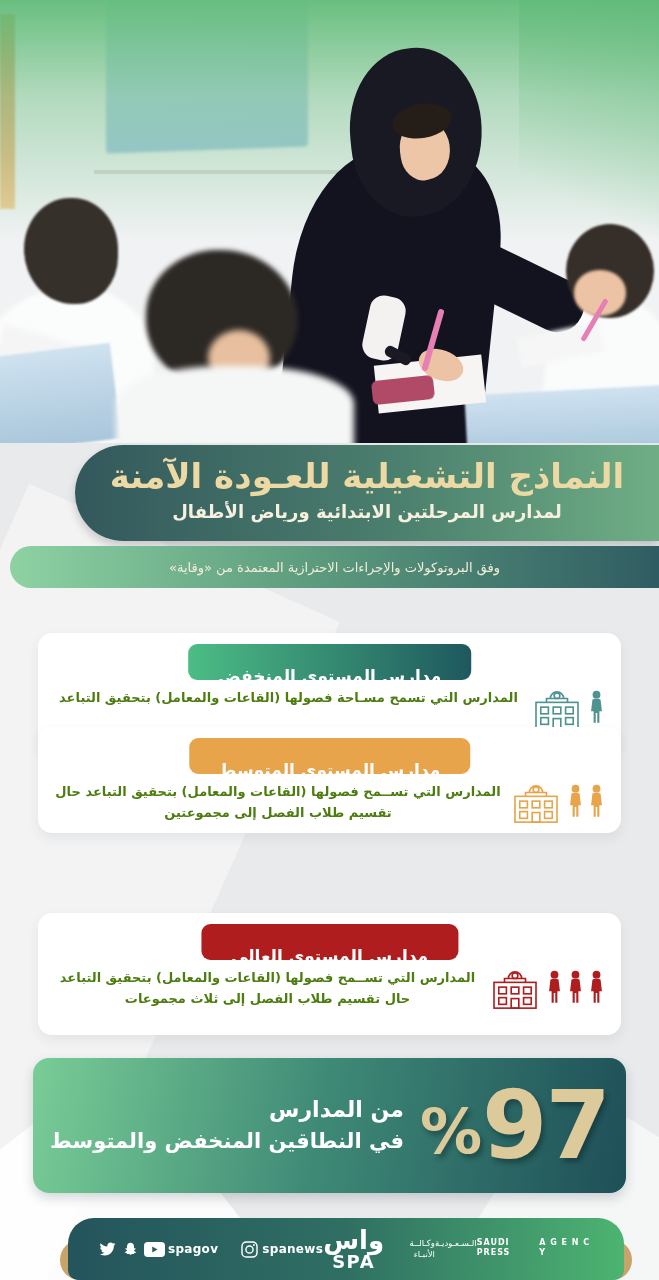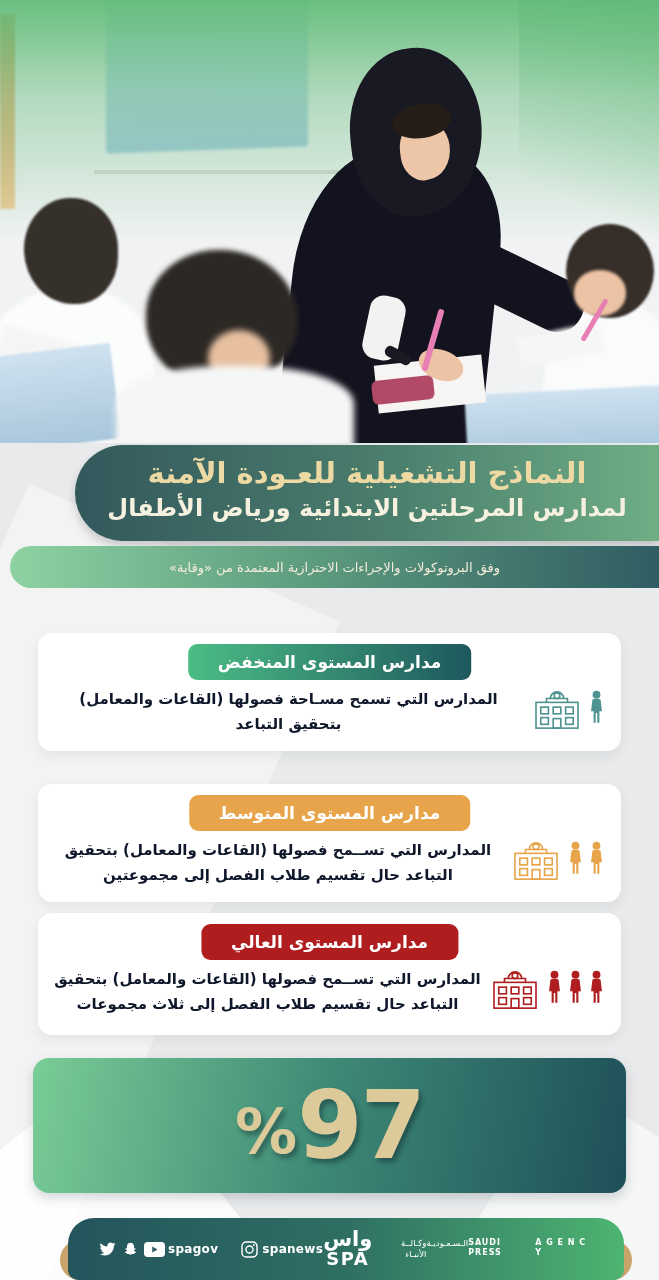--- a/index.html
+++ b/index.html
@@ -47,46 +47,46 @@
   .b3-arm{left:518px;top:330px;width:84px;height:30px;background:#f6f6f6;transform:rotate(-12deg);filter:blur(2px);z-index:6;}
   .b3-pen{left:592px;top:296px;width:5px;height:48px;background:#e77fb4;border-radius:3px;transform:rotate(30deg);z-index:7;}
   .ph-paper{left:376px;top:360px;width:108px;height:48px;background:#f6f5f3;transform:rotate(-6deg);filter:blur(.5px);z-index:6;}
   .ph-spine{left:372px;top:378px;width:62px;height:24px;background:#b14a66;border-radius:6px;transform:rotate(-6deg);filter:blur(.5px);z-index:7;}
   .ph-desk3{left:466px;top:390px;width:210px;height:64px;background:linear-gradient(180deg,#cfe2f0,#abc8dd);transform:rotate(-3deg);filter:blur(1px);z-index:5;}
 
   
   .title-band{position:absolute;left:75px;right:0;top:445px;height:96px;border-radius:48px 0 0 48px;
     background:linear-gradient(90deg,#33585c 0%,#4b7f6e 55%,#6fae85 100%);
     box-shadow:0 5px 10px rgba(0,0,0,.18);z-index:10;text-align:center;padding-top:9px;}
-  .title-l1{font-size:29px;font-weight:bold;color:#ecd9a4;line-height:1.35;}
-  .title-l2{font-size:24px;font-weight:bold;color:#f6f0df;line-height:1.3;}
+  .title-l1{font-size:34px;font-weight:bold;color:#ecd9a4;line-height:1.35;}
+  .title-l2{font-size:18px;font-weight:bold;color:#f6f0df;line-height:1.3;}
   .sub-band{position:absolute;left:10px;right:0;top:546px;height:42px;border-radius:21px 0 0 21px;
     background:linear-gradient(90deg,#8ed2a3 0%,#5e9d7f 45%,#2f5c62 100%);
     z-index:10;display:flex;align-items:center;justify-content:center;}
   .sub-band span{font-size:13px;font-weight:500;color:#f3ecd9;}
 
   
   .card{position:absolute;left:38px;width:583px;background:#fff;border-radius:14px;
     box-shadow:0 5px 12px rgba(40,60,70,.08);z-index:10;}
   .card-1{top:633px;height:118px;}
-  .card-2{top:784px;height:118px;}
+  .card-2{top:727px;height:106px;}
   .card-3{top:913px;height:122px;}
   .badge{position:absolute;top:11px;left:50%;transform:translateX(-50%);height:36px;line-height:36px;
-    padding:0 30px;border-radius:9px;color:#fff;font-size:17px;font-weight:bold;white-space:nowrap;}
+    padding:14px 30px;border-radius:9px;color:#fff;font-size:17px;font-weight:bold;white-space:nowrap;}
   .badge-low{background:linear-gradient(90deg,#4cbd85,#1e585e);}
   .badge-mid{background:#e7a44a;}
   .badge-high{background:#b01d1f;}
   .card-row{position:absolute;top:54px;right:16px;left:16px;display:flex;align-items:flex-start;gap:10px;}
   .icon-group{display:flex;align-items:flex-start;gap:4px;flex:0 0 auto;padding-top:2px;}
   .icon-low{color:#4e9390;}
   .icon-mid{color:#e7a44a;}
   .icon-high{color:#b01d1f;}
   .p-ico{width:17px;height:36px;fill:currentColor;}
   .bld-ico{width:48px;height:42px;stroke:currentColor;fill:none;stroke-width:1.7;margin-right:3px;}
-  .card-text{flex:1;margin:0;text-align:center;font-size:15px;font-weight:bold;color:#0f172a;line-height:1.65;}
+  .card-text{flex:1;margin:0;text-align:center;font-size:13px;font-weight:bold;color:#4d7c0f;line-height:1.65;}
 
   
   .stat-box{position:absolute;left:33px;top:1058px;width:593px;height:135px;border-radius:16px;z-index:10;
     background:linear-gradient(100deg,#79cd96 0%,#3f8a77 48%,#1e4f58 100%);
     display:flex;align-items:center;justify-content:center;gap:16px;box-shadow:0 5px 12px rgba(40,60,70,.2);}
   .stat-num{display:flex;direction:ltr;align-items:center;color:#dcca9a;font-weight:bold;
     text-shadow:3px 4px 5px rgba(10,35,40,.45);}
   .stat-sym{font-size:62px;line-height:1;transform:translateY(6px);}
   .stat-val{font-size:94px;line-height:1;letter-spacing:-2px;}
   .stat-lines{text-align:right;color:#fff;font-weight:bold;}
@@ -98,21 +98,21 @@
   .footer-bar{position:absolute;left:68px;top:1218px;width:556px;height:62px;border-radius:26px 26px 10px 10px;z-index:10;
     background:linear-gradient(90deg,#24545c 0%,#2f6f63 50%,#4db471 100%);
     display:flex;align-items:center;justify-content:space-between;padding:0 30px;}
   .social-zone{display:flex;align-items:flex-start;gap:22px;}
   .social-group{display:flex;flex-direction:row;align-items:center;gap:3px;cursor:pointer;}
   .social-icons{display:flex;align-items:center;gap:5px;height:22px;}
   .social-icons svg{display:block;}
   .social-label{color:#fff;font-size:12px;font-weight:bold;letter-spacing:.3px;}
   .spa-logo{display:flex;align-items:center;gap:7px;color:#fff;}
   .spa-block{text-align:center;line-height:.95;}
-  .spa-was{font-size:21px;font-weight:900;letter-spacing:-1px;}
+  .spa-was{font-size:26px;font-weight:900;letter-spacing:-1px;}
   .spa-spa{font-size:18px;font-weight:900;letter-spacing:1.5px;}
   .spa-side{display:flex;flex-direction:row;line-height:1.25;}
   .spa-ar{font-size:8.5px;direction:rtl;}
   .spa-en{font-size:8px;font-weight:bold;letter-spacing:1px;}
   .brand-zone{text-align:center;color:#fff;}
   .brand-title{font-size:18px;font-weight:bold;direction:rtl;}
   .brand-url{font-size:11px;letter-spacing:2.5px;margin-top:3px;}
   [dir="rtl"]{direction:rtl;}
 </style>
 </head>
@@ -256,20 +256,24 @@
       </div>
       <p class="card-text">المدارس التي تســمح فصولها (القاعات والمعامل) بتحقيق التباعد حال تقسيم طلاب الفصل إلى ثلاث مجموعات</p>
     </div>
   </section>
 
   <div class="stat-box" dir="rtl">
     <div class="stat-num">
       <span class="stat-sym">%</span>
         <span class="stat-val">97</span>
     </div>
+    <div class="stat-lines">
+      <div class="stat-line1">من المدارس</div>
+      <div class="stat-line2">في النطاقين المنخفض والمتوسط</div>
+    </div>
   </div>
 
   <div class="footer-gold"></div>
   <div class="footer-bar">
 
     <div class="social-zone">
       <div class="social-group">
         <div class="social-icons">
           <svg width="19" height="16" viewBox="0 0 24 24" fill="#fff">
               <path d="M23.9 4.6c-.9.4-1.8.7-2.8.8 1-.6 1.8-1.6 2.2-2.7-1 .6-2 1-3.1 1.2-.9-1-2.2-1.6-3.6-1.6-2.7 0-4.9 2.2-4.9 4.9 0 .4 0 .8.1 1.1-4.1-.2-7.7-2.2-10.1-5.1-.4.7-.7 1.6-.7 2.5 0 1.7.9 3.2 2.2 4.1-.8 0-1.6-.2-2.2-.6v.1c0 2.4 1.7 4.4 3.9 4.8-.4.1-.8.2-1.3.2-.3 0-.6 0-.9-.1.6 2 2.4 3.4 4.6 3.4-1.7 1.3-3.8 2.1-6.1 2.1-.4 0-.8 0-1.2-.1 2.2 1.4 4.8 2.2 7.5 2.2 9.1 0 14-7.5 14-14v-.6c1-.7 1.8-1.6 2.4-2.6z"></path>

